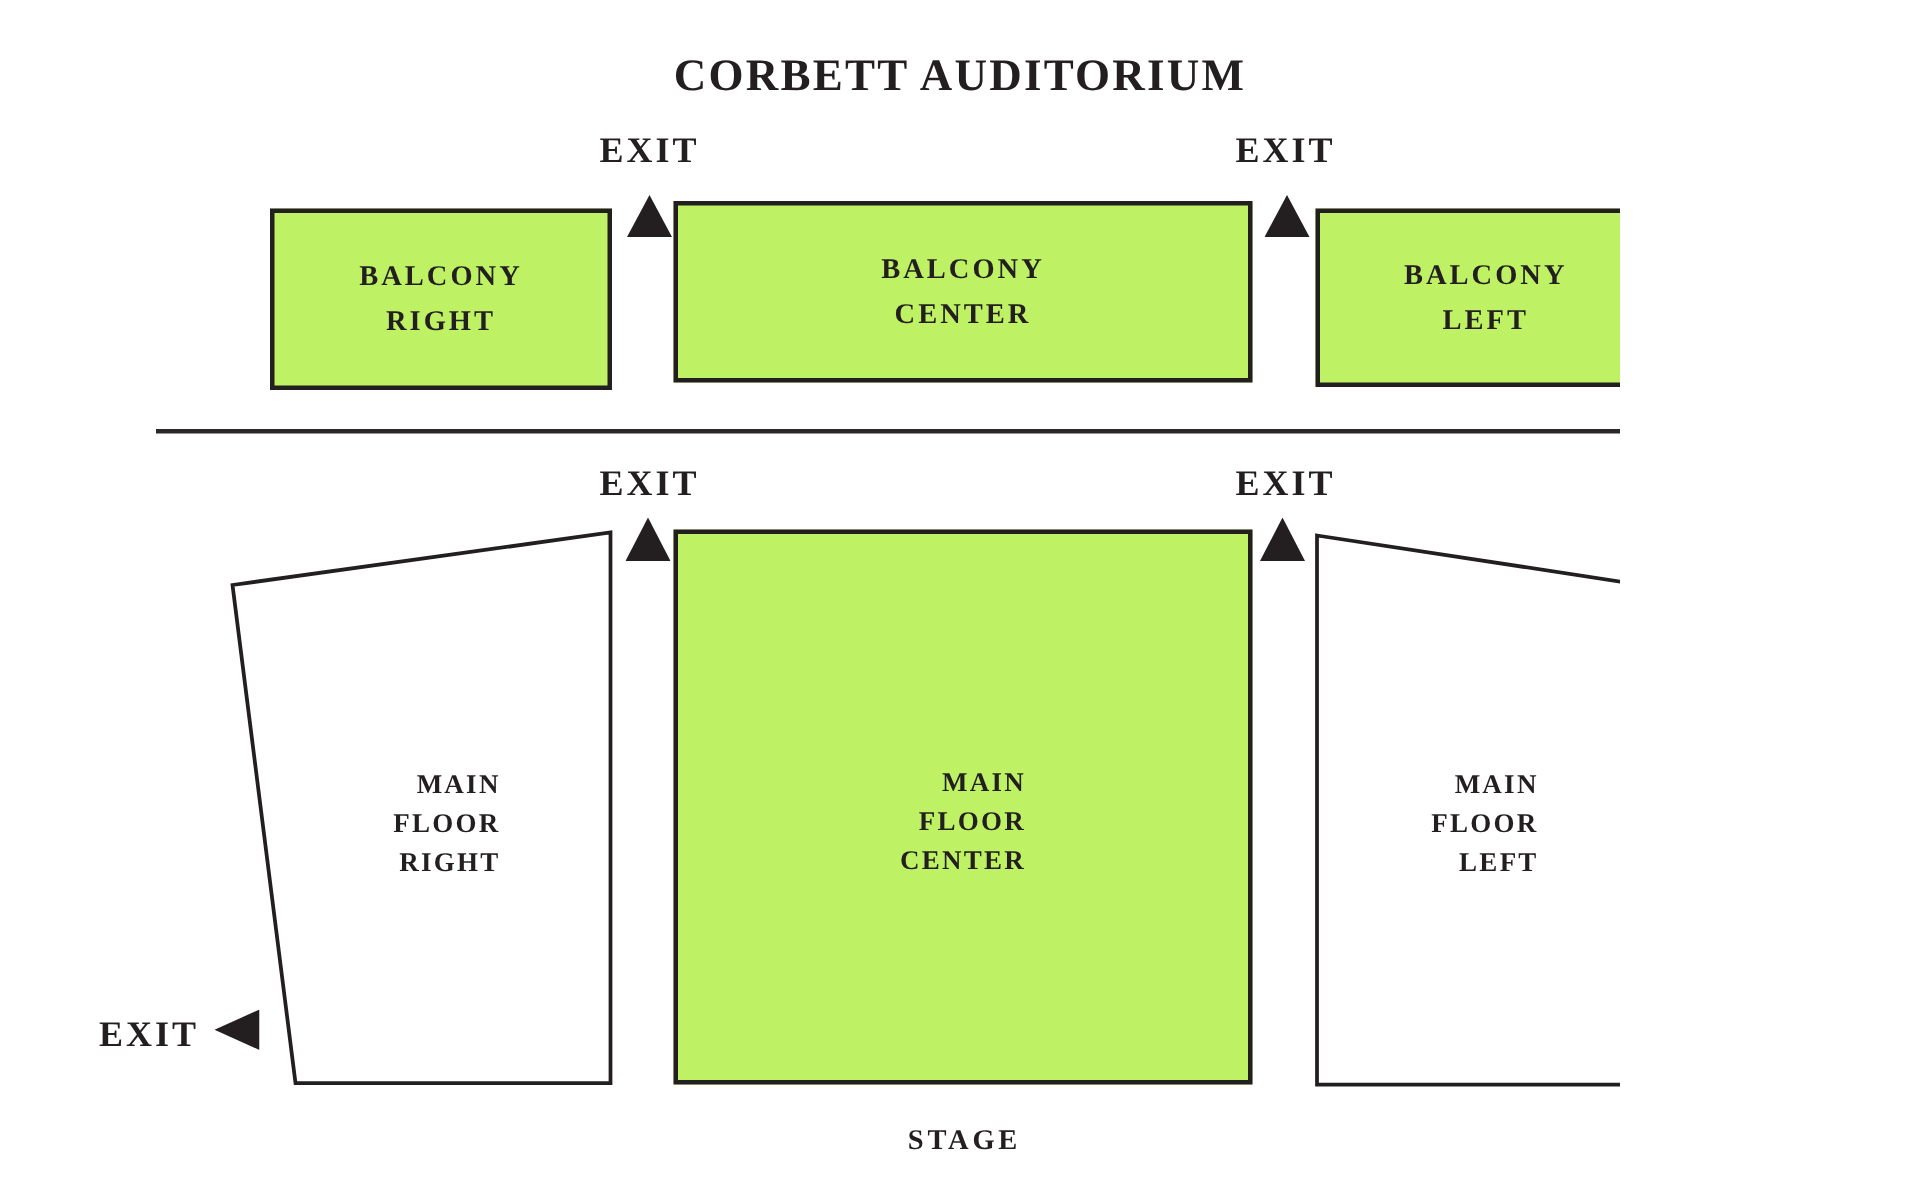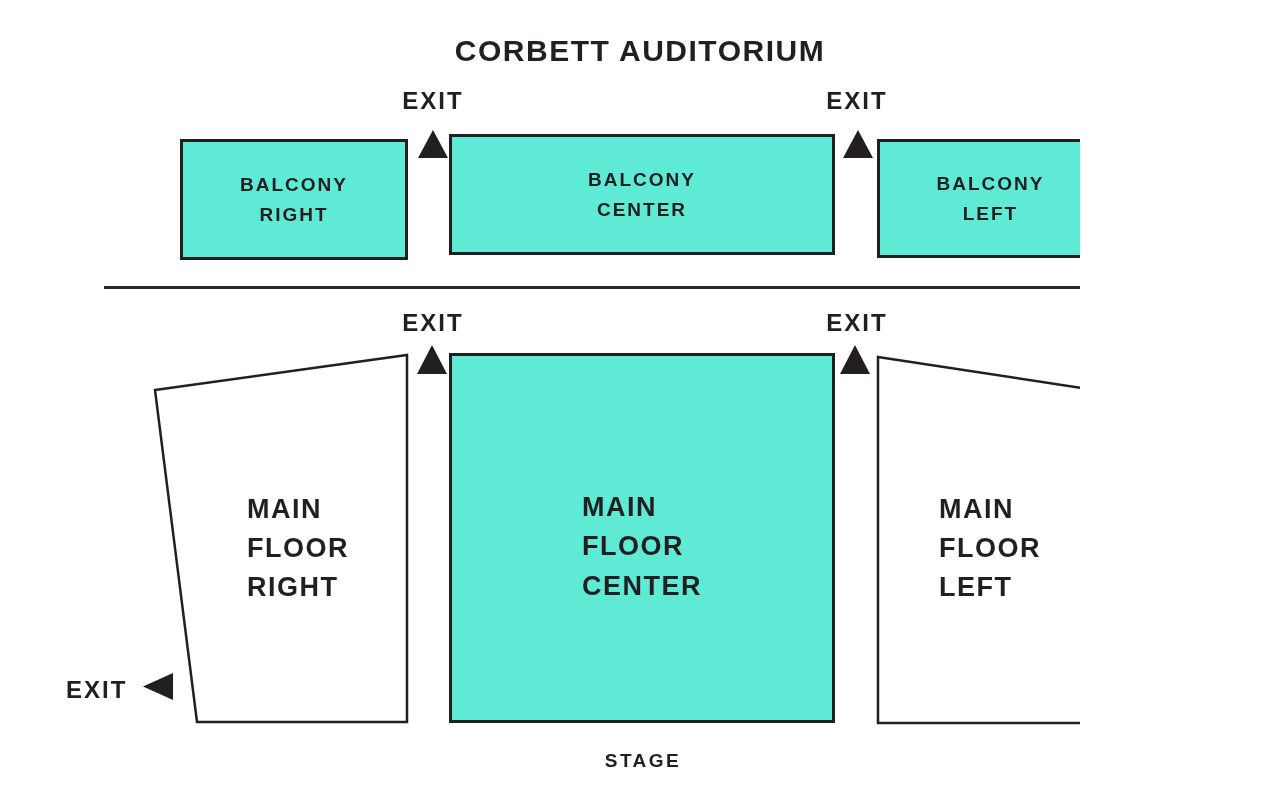--- a/index.html
+++ b/index.html
@@ -6,21 +6,21 @@
     margin: 0;
     padding: 0;
     background: #ffffff;
   }
   .canvas {
     position: relative;
     width: 1080px;
     height: 800px;
     background: #ffffff;
     overflow: hidden;
-    font-family: Liberation Sans, sans-serif;
+    font-family: Liberation Serif, serif;
     color: #231f20;
   }
   .abs { position: absolute; }
 
   .title {
     top: 34px;
     left: 0;
     width: 1280px;
     text-align: center;
     font-size: 30px;
@@ -35,41 +35,41 @@
     line-height: 1;
     white-space: nowrap;
   }
   .exit-label.centered { transform: translateX(-50%); }
 
   .arrow-icon { display: block; }
 
   .section-box {
     box-sizing: border-box;
     border: 3px solid #231f20;
-    background: #5eead4;
+    background: #bef264;
     display: flex;
     align-items: center;
     justify-content: center;
     text-align: center;
   }
   .section-label {
     font-size: 19px;
     font-weight: 700;
     letter-spacing: 2px;
     line-height: 1.55;
     white-space: pre-line;
     text-align: center;
   }
   .main-label {
-    font-size: 27px;
+    font-size: 18px;
     font-weight: 700;
     letter-spacing: 1.5px;
     line-height: 1.45;
     white-space: pre-line;
-    text-align: left;
+    text-align: right;
     transform: translate(-50%, -50%);
   }
 
   .divider {
     left: 104px;
     top: 286px;
     width: 1039px;
     height: 3px;
     background: #2b2728;
   }

